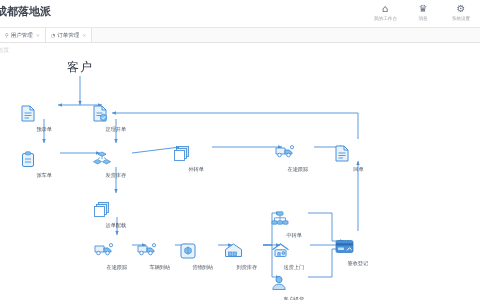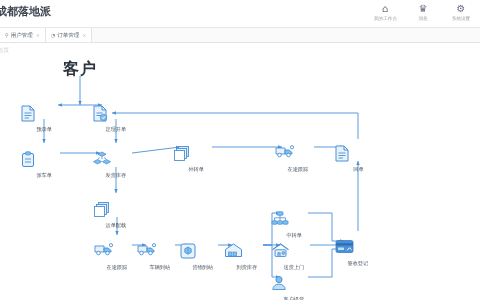--- a/index.html
+++ b/index.html
@@ -114,22 +114,22 @@
     margin-top: 1px;
     font-size: 5.5px;
     color: #4a5560;
     white-space: nowrap;
     transform: scale(0.95);
     letter-spacing: -0.1px;
   }
 
   .title-node {
     position: absolute;
-    font-size: 16px;
-    font-weight: bold;
+    font-size: 12px;
+    font-weight: normal;
     color: #2d3540;
     white-space: nowrap;
     transform: translateX(-50%);
     letter-spacing: 1px;
   }
 
   
   .watermark {
     position: absolute; right: 4px; bottom: 2px;
     display: flex; align-items: center; gap: 2px;

